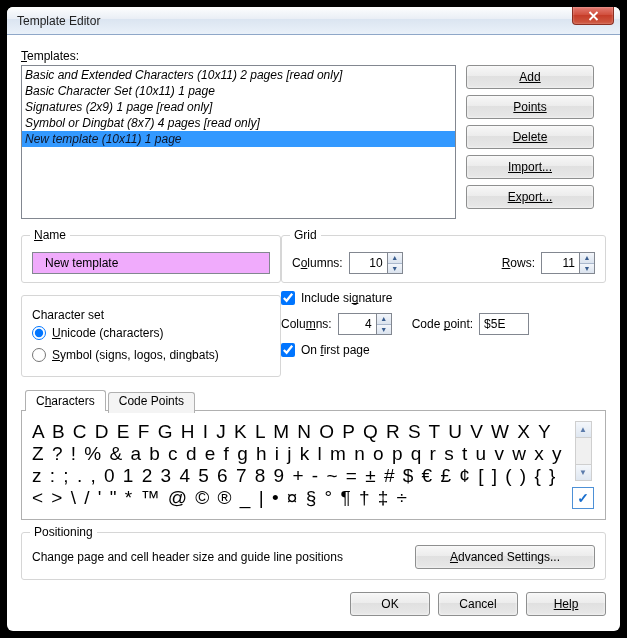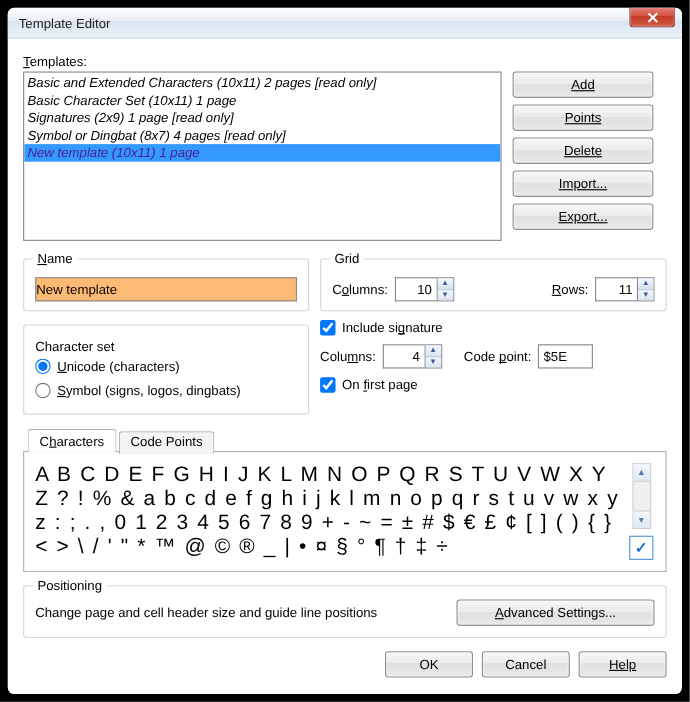--- a/index.html
+++ b/index.html
@@ -8,32 +8,32 @@
 .titlebar { height: 28px; background: linear-gradient(#fdfefe,#e9eef5 45%,#dbe5f1 46%,#eaf1f9); border-bottom: 1px solid #8fa7c8; border-radius: 6px 6px 0 0; display:flex; align-items:center; padding: 0 0 0 10px; position:relative; }
 .titlebar-title { color:#222; }
 .close-btn { position:absolute; right:6px; top:0px; width:42px; height:18px; background: linear-gradient(#e57b73,#d1503e 45%,#c53a27 46%,#cf5b44); border:1px solid #8b2f22; border-top:none; border-radius:0 0 4px 4px; color:#fff; display:flex; align-items:center; justify-content:center; font-weight:bold; box-shadow: inset 0 0 2px rgba(255,255,255,.5); }
 .close-btn svg { width:11px; height:10px; }
 .client { padding: 14px 14px 12px 14px; }
 .lbl { display:block; margin-bottom:2px; }
 .underline-t { text-decoration: underline; text-decoration-skip-ink: none; }
 .row { display:flex; gap:10px; }
 .listbox { width: 435px; height: 154px; border:1px solid #828790; background:#fff; overflow:auto; padding:1px 0;font-style:italic; }
 .list-item { padding:1px 3px; white-space:nowrap; }
-.list-item.selected { background:#3399ff; color:#4c1d95; }
+.list-item.selected { background:#3399ff; color:#0f172a; }
 .side-btns { display:flex; flex-direction:column; gap:6px; width:128px; }
 .btn { height:24px; background:linear-gradient(#f7f7f7,#ececec 45%,#e0e0e0 46%,#e8e8e8); border:1px solid #8e8f8f; border-radius:3px; display:flex; align-items:center; justify-content:center; cursor:default; box-shadow:inset 0 0 3px rgba(255,255,255,.8); }
 .btn span { text-decoration: underline; }
 .btn.noline span { text-decoration: none; }
 .btn.noline span .u { text-decoration: underline; }
 .fieldset { border:1px solid #d6d6d6; border-radius:3px; padding: 12px 10px 10px 10px; position:relative; margin-top:10px; }
 .fieldset .legend { position:absolute; top:-8px; left:8px; background:#fff; padding:0 4px; }
-.midrow { display:flex; gap:10px; align-items:flex-start; margin-top:6px; }
+.midrow { display:flex; align-items:flex-start; margin-top:6px; }
 .namecol { width: 260px; }
 .gridcol { flex:1; }
-.txt { width:100%; height:22px; border:1px solid #828790; padding:2px 0; background:#fdba74; }
+.txt { width:100%; height:22px; border:1px solid #828790; padding:2px 12px; background:#f0abfc; }
 .grid-line, .inc-line { display:flex; align-items:center; gap:6px; }
 .spin { display:inline-flex; align-items:center; }
 .spin input { width:38px; height:22px; border:1px solid #828790; border-right:none; padding:2px 4px; text-align:right; }
 .spinbtns { display:flex; flex-direction:column; border:1px solid #828790; width:16px; height:22px; }
 .spinbtns div { flex:1; background:linear-gradient(#f3f6fb,#dbe3ee); display:flex; align-items:center; justify-content:center; font-size:7px; color:#3a5d8f; }
 .spinbtns div:first-child{ border-bottom:1px solid #a9b7cc;}
 .cs-fieldset { border:1px solid #d6d6d6; border-radius:3px; padding: 12px 10px 10px 10px; position:relative; margin-top:12px; }
 .radio-line, .check-line { display:flex; align-items:center; gap:6px; margin:4px 0; }
 input[type=radio],input[type=checkbox]{ width:14px; height:14px; margin:0; }
 .char-tabs { margin-top:12px; border:1px solid #d6d6d6; border-radius:3px; padding:0; }

